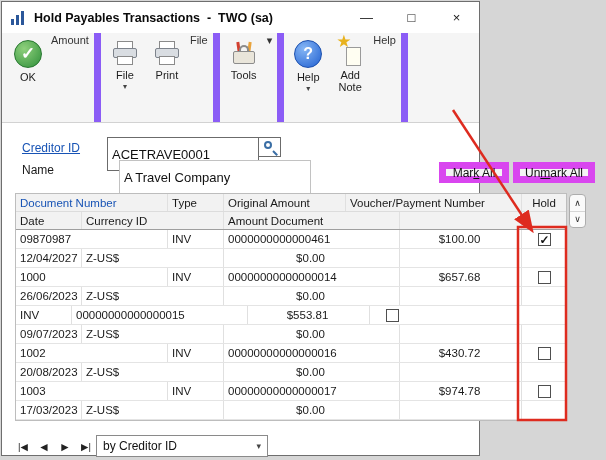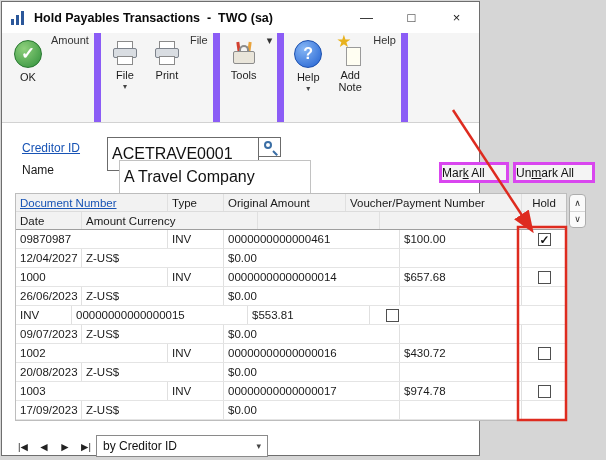--- a/index.html
+++ b/index.html
@@ -43,42 +43,42 @@
   .icon-help::after{content:"?"}
   
   .icon-note{width:26px;height:26px;position:relative}
   .icon-note .page{position:absolute;right:2px;bottom:0;width:15px;height:19px;background:#fffef2;border:1px solid #9a9a9a}
   .icon-note .star{position:absolute;left:-1px;top:-4px;color:#e8b21e;font-size:17px}
   .icon-note .star::after{content:"★"}
 
   
   .lbl{position:absolute;font-size:12px;color:#1a1a1a}
   .lbl-link{color:#1753b5;text-decoration:underline;cursor:pointer}
-  .field{position:absolute;background:#fff;border:1px solid #6b6b6b;font-size:16px;padding:16px 4px;font-family:"Liberation Sans",sans-serif;color:#111}
+  .field{position:absolute;background:#fff;border:1px solid #6b6b6b;font-size:13px;padding:16px 4px;font-family:"Liberation Sans",sans-serif;color:#111}
   .field.ro{border-color:#c2c2c2}
   .lookup-btn{position:absolute;width:22px;height:20px;background:#fff;border:1px solid #6b6b6b;border-left:none;display:flex;align-items:center;justify-content:center;cursor:pointer}
   .icon-lookup{position:relative;width:14px;height:14px}
   .icon-lookup .lens{position:absolute;left:1px;top:1px;width:8px;height:8px;border:2px solid #3a6ea5;border-radius:50%}
   .icon-lookup .hdl{position:absolute;left:10px;top:10px;width:6px;height:2px;background:#3a6ea5;transform:rotate(45deg);transform-origin:left center}
-  .push-btn{position:absolute;height:21px;background:#f4f4f4;border:3px solid #d946ef;font-size:12px;color:#111;display:flex;align-items:center;cursor:pointer}
+  .push-btn{position:absolute;height:21px;background:#f4f4f4;border:7px solid #d946ef;font-size:12px;color:#111;display:flex;align-items:center;justify-content:center;cursor:pointer}
   .push-btn u{text-underline-offset:1px}
 
   
   .grid{position:absolute;left:13px;top:191px;width:552px;background:#fff;border:1px solid #bdbdbd}
   .gline{display:flex;height:19px;border-bottom:1px solid #e4e4e4;background:#fff}
   .ghead{display:flex;height:18px;background:#f2f2f2;border-bottom:1px solid #dcdcdc}
   .ghead.l2{border-bottom:1px solid #9f9f9f}
   .gc{font-size:11.5px;line-height:18px;padding:0 4px;color:#1a1a1a;border-right:1px solid #e0e0e0;overflow:hidden;white-space:nowrap}
   .gline .gc{line-height:19px}
   .gc:last-child{border-right:none}
   .c1{width:152px}.c2{width:56px}.c3{width:176px}.c4{width:122px}.c5{width:44px}
   .d1{width:66px}.d2{width:142px}.d3{width:176px}
-  .num{text-align:left;padding-right:6px}
+  .num{text-align:center;padding-right:6px}
   .center{text-align:center}
-  .hlink{color:#1753b5;text-decoration:underline;cursor:pointer}
+  .hlink{color:#1753b5;cursor:pointer}
   .checkbox{width:13px;height:13px;border:1px solid #4f4f4f;background:#fff;margin:3px auto 0;position:relative;cursor:pointer}
   .checkbox.checked::after{content:"✓";position:absolute;left:1px;top:-3px;font-size:12px;font-weight:700;color:#101010}
 
   
   .chev-stack{position:absolute;left:567px;top:192px;width:17px;height:34px;border:1px solid #adadad;border-radius:4px;background:#fafafa;display:flex;flex-direction:column;overflow:hidden}
   .chev-btn{flex:1;display:flex;align-items:center;justify-content:center;font-size:9px;color:#2f2f2f;cursor:pointer}
   .chev-btn.top{border-bottom:1px solid #d5d5d5}
 
   
   .nav-bar{position:absolute;left:12px;top:436px;display:flex;gap:3px}
@@ -203,21 +203,22 @@
     <div class="grid">
       <div class="ghead l1">
         <div class="gc c1"><span class="hlink">Document Number</span></div>
         <div class="gc c2">Type</div>
         <div class="gc c4">Original Amount</div>
         <div class="gc c3">Voucher/Payment Number</div>
         <div class="gc c5 center">Hold</div>
       </div>
       <div class="ghead l2">
         <div class="gc d1">Date</div>
-        <div class="gc d3">Amount Currency</div>
+        <div class="gc d2">Currency ID</div>
+        <div class="gc d3">Amount Document</div>
         <div class="gc c4"></div>
         <div class="gc c5"></div>
       </div>
 
       <div class="gline">
         <div class="gc c1">09870987</div>
         <div class="gc c2">INV</div>
         <div class="gc c3">0000000000000461</div>
         <div class="gc c4 num">$100.00</div>
         <div class="gc c5">
@@ -285,21 +286,21 @@
       <div class="gline">
         <div class="gc c1">1003</div>
         <div class="gc c2">INV</div>
         <div class="gc c3">00000000000000017</div>
         <div class="gc c4 num">$974.78</div>
         <div class="gc c5">
             <div class="checkbox"></div>
           </div>
       </div>
       <div class="gline">
-        <div class="gc d1">17/09/2023</div>
+        <div class="gc d1">17/03/2023</div>
         <div class="gc d2">Z-US$</div>
         <div class="gc d3 num">$0.00</div>
         <div class="gc c4"></div>
         <div class="gc c5"></div>
       </div>
     </div>
 
     <div class="chev-stack">
       <div class="chev-btn top">∧</div>
       <div class="chev-btn">∨</div>

